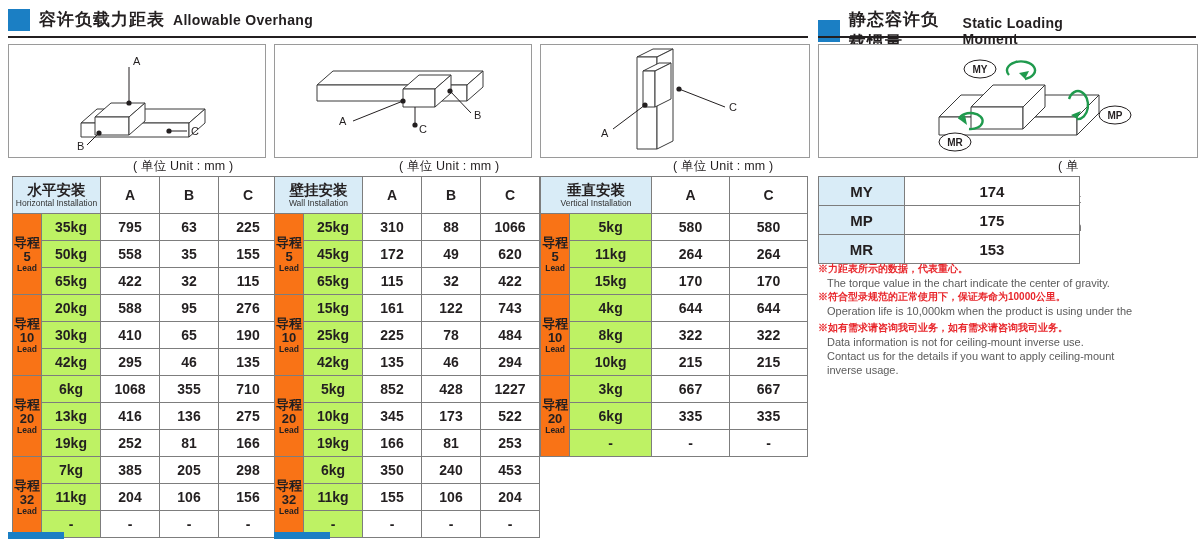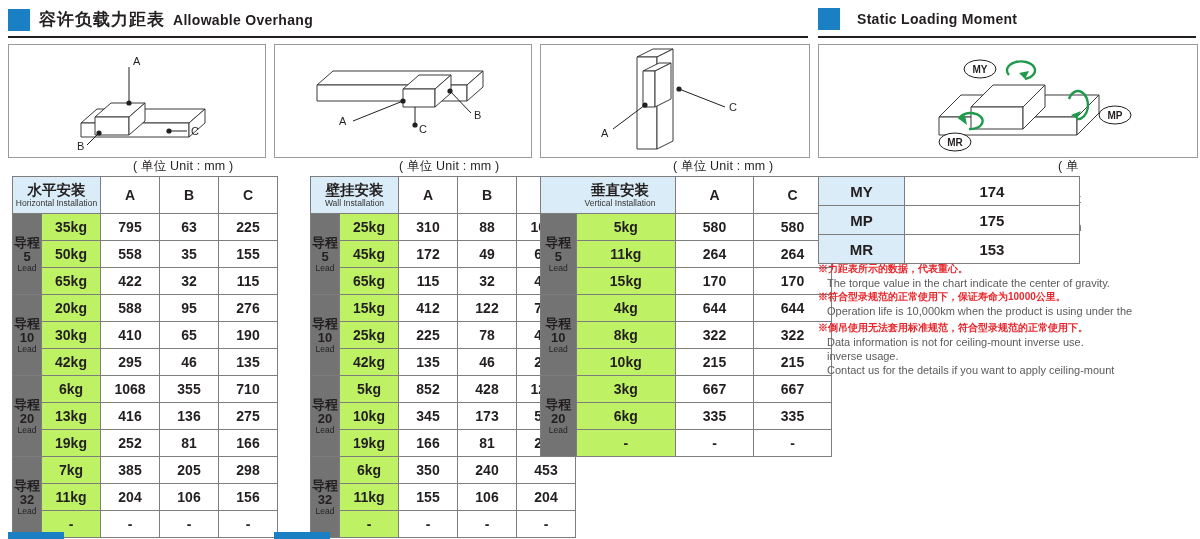--- a/index.html
+++ b/index.html
@@ -30,24 +30,24 @@
     border:1px solid #7d7d7d;
     font-size:14px;
     text-align:center;
     color:#231f20;
     font-weight:bold;
     padding:0;
   }
   .hdr{background:#d9ecf7;}
   .hdr .cn{font-size:14.5px;font-weight:bold;display:block;line-height:15px;}
   .hdr .en{font-size:8.5px;font-weight:normal;display:block;line-height:10px;color:#333;}
-  .leadcell{background:#737373;width:28px;}
+  .leadcell{background:#f97316;width:28px;}
   .leadcell .lcn{display:block;font-size:13px;font-weight:bold;line-height:14px;}
   .leadcell .lnum{display:block;font-size:13px;font-weight:bold;line-height:13px;}
-  .leadcell .len{display:block;font-size:8.5px;font-weight:normal;line-height:10px;}
+  .leadcell .len{display:block;font-size:8.5px;font-weight:bold;line-height:10px;}
   .kg{background:#bef264;width:58px;height:26px;}
   .val{width:58px;height:26px;background:#fff;}
   .thick-top td{border-top:2px solid #4b4b4b;}
 
   
   table.mt{border-collapse:collapse;position:absolute;}
   table.mt td{border:1px solid #7d7d7d;font-size:15px;text-align:center;font-weight:bold;height:26px;}
   table.mt td.lab{background:#d9ecf7;width:112px;}
   table.mt td.v{width:244px;background:#fff;}
 
@@ -66,20 +66,21 @@
 
   <div class="sec-head" style="left:8px;top:8px;">
     <div class="blue-bar"></div>
     <span class="cn">容许负载力距表</span>
     <span class="en">Allowable Overhang</span>
   </div>
   <div class="rule" style="left:8px;top:36px;width:800px;"></div>
 
   <div class="sec-head" style="left:818px;top:8px;">
     <div class="blue-bar"></div>
+    <span class="cn">静态容许负载惯量</span>
     <span class="en">Static Loading Moment</span>
   </div>
   <div class="rule" style="left:818px;top:36px;width:378px;"></div>
 
   <div class="figbox" style="left:8px;top:44px;width:256px;height:112px;">
     <svg width="254" height="110" viewBox="0 0 254 110">
       <g fill="#ffffff" stroke="#3a3a3a" stroke-width="1">
         <polygon points="72,78 88,64 196,64 180,78"></polygon>
         <polygon points="72,78 180,78 180,92 72,92"></polygon>
         <polygon points="180,78 196,64 196,78 180,92"></polygon>
@@ -276,21 +277,21 @@
     </tr>
     <tr>
       <td class="kg">-</td>
       <td class="val">-</td>
       <td class="val">-</td>
       <td class="val">-</td>
     </tr>
   </tbody>
     </table>
 
-  <table class="t" style="left:274px;top:176px;margin-left:36px;">
+  <table class="t" style="left:274px;top:176px;">
     <tbody>
         <tr>
       <td class="hdr" colspan="2" style="width:86px;height:36px;">
         <span class="cn">壁挂安装</span>
         <span class="en">Wall Installation</span>
       </td>
       <td class="hdr val">A</td>
       <td class="hdr val">B</td>
       <td class="hdr val">C</td>
     </tr>
@@ -319,21 +320,21 @@
       <td class="val">422</td>
     </tr>
 
     <tr class="thick-top">
       <td class="leadcell" rowspan="3">
         <span class="lcn">导程</span>
         <span class="lnum">10</span>
         <span class="len">Lead</span>
       </td>
       <td class="kg">15kg</td>
-      <td class="val">412</td>
+      <td class="val">161</td>
       <td class="val">122</td>
       <td class="val">743</td>
     </tr>
     <tr>
       <td class="kg">25kg</td>
       <td class="val">225</td>
       <td class="val">78</td>
       <td class="val">484</td>
     </tr>
     <tr>
@@ -389,21 +390,21 @@
       <td class="val">-</td>
       <td class="val">-</td>
       <td class="val">-</td>
     </tr>
   </tbody>
     </table>
 
   <table class="t" style="left:540px;top:176px;">
     <tbody>
         <tr>
-      <td class="hdr" colspan="2" style="width:110px;height:36px;padding-left:24px;">
+      <td class="hdr" colspan="2" style="width:110px;height:36px;">
         <span class="cn">垂直安装</span>
         <span class="en">Vertical Installation</span>
       </td>
       <td class="hdr val" style="width:77px;">A</td>
       <td class="hdr val" style="width:77px;">C</td>
     </tr>
 
     <tr class="thick-top">
       <td class="leadcell" rowspan="3">
         <span class="lcn">导程</span>
@@ -489,23 +490,23 @@
   <div class="notes" style="left:818px;top:262px;">
     <div>
       <div class="red">※力距表所示的数据，代表重心。</div>
       <span class="gray">The torque value in the chart indicate the center of gravity.</span>
     </div>
     <div style="margin-top:0;">
       <div class="red">※符合型录规范的正常使用下，保证寿命为10000公里。</div>
       <span class="gray">Operation life is 10,000km when the product is using under the</span>
     </div>
     <div style="margin-top:3px;">
-      <div class="red">※倒吊使用无法套用标准规范，符合型录规范的正常使用下。</div>
+      <div class="red">※如有需求请咨询我司业务，如有需求请咨询我司业务。</div>
       <span class="gray">Data information is not for ceiling-mount inverse use.</span>
+      <span class="gray">Contact us for the details if you want to apply ceiling-mount</span>
       <span class="gray">inverse usage.</span>
-      <span class="gray">Contact us for the details if you want to apply ceiling-mount</span>
     </div>
   </div>
 
   <div class="botmark" style="left:8px;top:532px;width:56px;"></div>
   <div class="botmark" style="left:274px;top:532px;width:56px;"></div>
 
 </div>
 
 </body></html>

